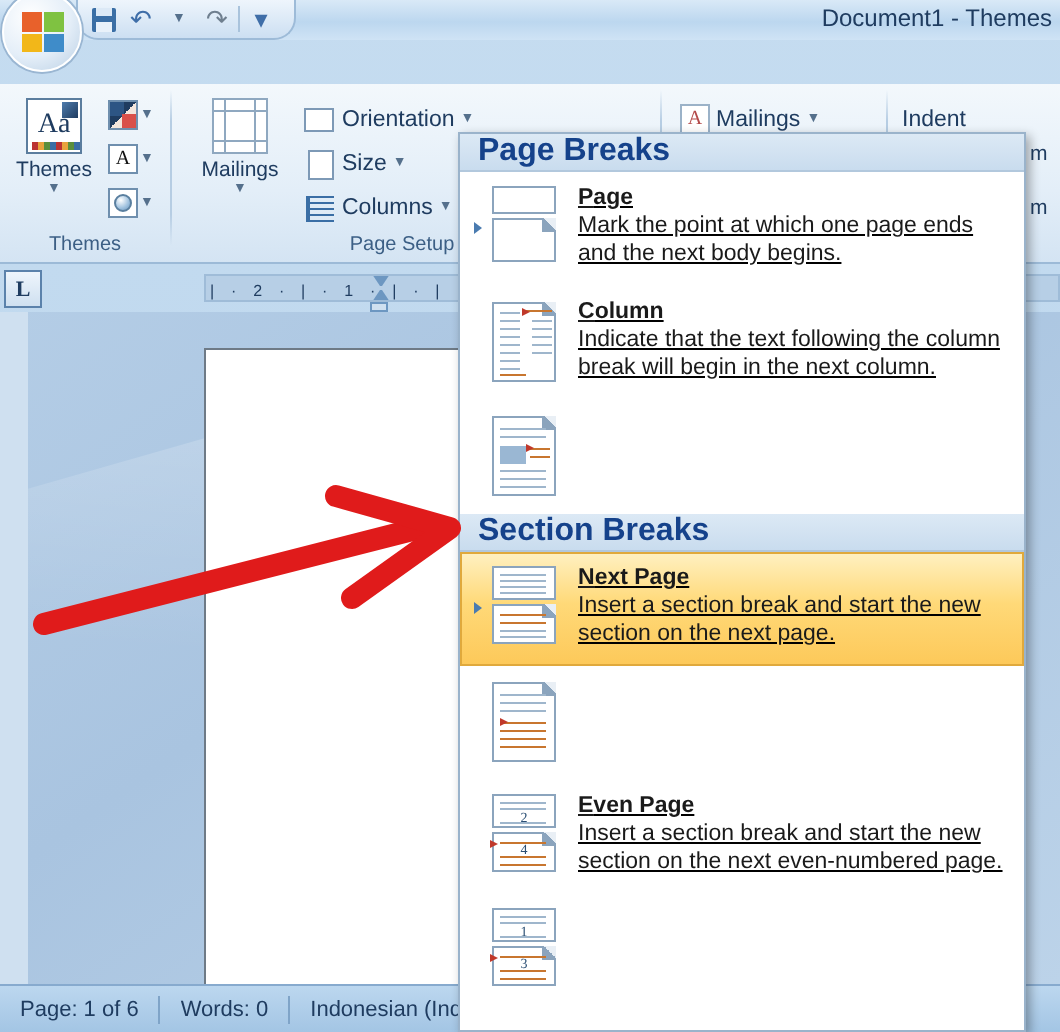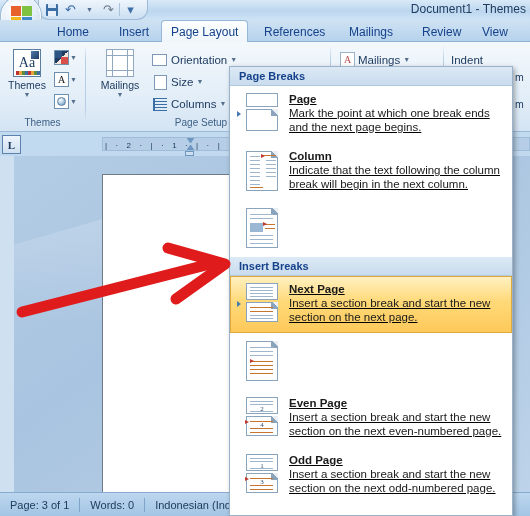--- a/index.html
+++ b/index.html
@@ -223,21 +223,21 @@
     background:#ffffff;
     border:1px solid #9ab3cb;
     box-shadow: 2px 2px 5px rgba(0,0,0,.32);
     overflow:hidden;
     z-index: 40;
   }
   .menu-header {
     height:19px; background:linear-gradient(#dce9f5,#c9dcee);
     border-bottom:1px solid #b2c8dd;
     display:flex; align-items:center; padding-left:9px;
-    font-size:11px; font-weight:bold; color:#15428b;
+    font-size:16px; font-weight:bold; color:#15428b;
   }
   .menu-item {
     position:relative; display:flex; gap:7px;
     padding:5px 7px 6px 7px;
     border:1px solid transparent;
     text-decoration:underline;
   }
   .menu-item.selected {
     background: linear-gradient(#fff0c0, #ffd978 45%, #fdc95a);
     border:1px solid #e0a93c;
@@ -319,29 +319,20 @@
 
   <div id="office-btn">
     <span class="logo">
         <i></i>
         <i></i>
         <i></i>
         <i></i>
       </span>
   </div>
 
-  <div id="tabstrip">
-    <div class="tab" style="left:48px;">Home</div>
-    <div class="tab" style="left:110px;">Insert</div>
-    <div class="tab active" style="left:161px;">Page Layout</div>
-    <div class="tab" style="left:255px;">References</div>
-    <div class="tab" style="left:340px;">Mailings</div>
-    <div class="tab" style="left:413px;">Review</div>
-    <div class="tab" style="left:473px;">View</div>
-  </div>
 
   <div id="ribbon">
 
     <div class="grp" style="left:0; width:85px;">
       <div class="big-btn" style="position:absolute; left:6px; top:6px; width:42px;">
         <div class="themes-ico">Aa<span class="swatches"></span></div>
         <span style="margin-top:2px;">Themes</span>
         <span class="tiny-dd">▼</span>
       </div>
       <div class="mini-btn" style="position:absolute; left:54px; top:7px;">
@@ -450,21 +441,21 @@
     <div class="menu-item">
       <div class="mi-icon">
         <span class="mi-caret"></span>
         <span class="doc" style="left:8px; top:1px; width:32px; height:14px;"></span>
         <span class="doc" style="left:8px; top:17px; width:32px; height:22px;">
             <span class="corner"></span>
           </span>
       </div>
       <div class="mi-body">
         <div class="mi-title"><u>P</u>age</div>
-        <div class="mi-desc">Mark the point at which one break ends and the next page begins.</div>
+        <div class="mi-desc">Mark the point at which one page ends and the next body begins.</div>
       </div>
     </div>
 
     <div class="menu-item">
       <div class="mi-icon">
         <span class="doc" style="left:8px; top:2px; width:32px; height:40px;">
           <span class="corner"></span>
           <span class="ln" style="top:4px;left:3px;width:10px;"></span>
           <span class="ln" style="top:8px;left:3px;width:10px;"></span>
           <span class="ln" style="top:12px;left:3px;width:10px;"></span>
@@ -499,21 +490,21 @@
           <span class="ln o" style="top:15px;left:18px;width:10px;"></span>
           <span class="ln o" style="top:19px;left:18px;width:10px;"></span>
           <span class="ln" style="top:26px;"></span>
           <span class="ln" style="top:30px;"></span>
           <span class="ln" style="top:34px;"></span>
           <span class="redmark" style="left:16px; top:13px;"></span>
         </span>
       </div>
     </div>
 
-    <div class="menu-header">Insert Breaks</div>
+    <div class="menu-header">Section Breaks</div>
 
     <div class="menu-item selected">
       <div class="mi-icon">
         <span class="mi-caret"></span>
         <span class="doc" style="left:8px; top:1px; width:32px; height:17px;">
           <span class="ln" style="top:3px;"></span>
             <span class="ln" style="top:6px;"></span>
           <span class="ln" style="top:9px;"></span>
             <span class="ln" style="top:12px;"></span>
         </span>
@@ -580,33 +571,29 @@
         </span>
         <span class="doc" style="left:8px; top:20px; width:32px; height:20px;">
           <span class="corner"></span>
           <span class="ln o" style="top:4px;"></span>
           <span class="num" style="top:4px;">3</span>
           <span class="ln o" style="top:11px;"></span>
             <span class="ln o" style="top:15px;"></span>
           <span class="redmark" style="left:-2px; top:3px;"></span>
         </span>
       </div>
-      <div class="mi-body">
-        <div class="mi-title">O<u>d</u>d Page</div>
-        <div class="mi-desc">Insert a section break and start the new section on the next odd-numbered page.</div>
-      </div>
     </div>
   </div>
 
   <svg id="annotation-arrow" viewBox="0 0 260 110">
     <path d="M22 72 L214 23" stroke="#e01b1b" stroke-width="11" stroke-linecap="round" fill="none"></path>
     <path d="M168 8 L225 24 L176 59" stroke="#e01b1b" stroke-width="11" stroke-linecap="round" stroke-linejoin="round" fill="none"></path>
   </svg>
 
   <div id="statusbar">
-    <span class="sb-item">Page: 3 of 1</span>
+    <span class="sb-item">Page: 1 of 6</span>
     <span class="sb-sep"></span>
     <span class="sb-item">Words: 0</span>
     <span class="sb-sep"></span>
     <span class="sb-item">Indonesian (Indo</span>
   </div>
 
 </div>
 
 </body></html>

